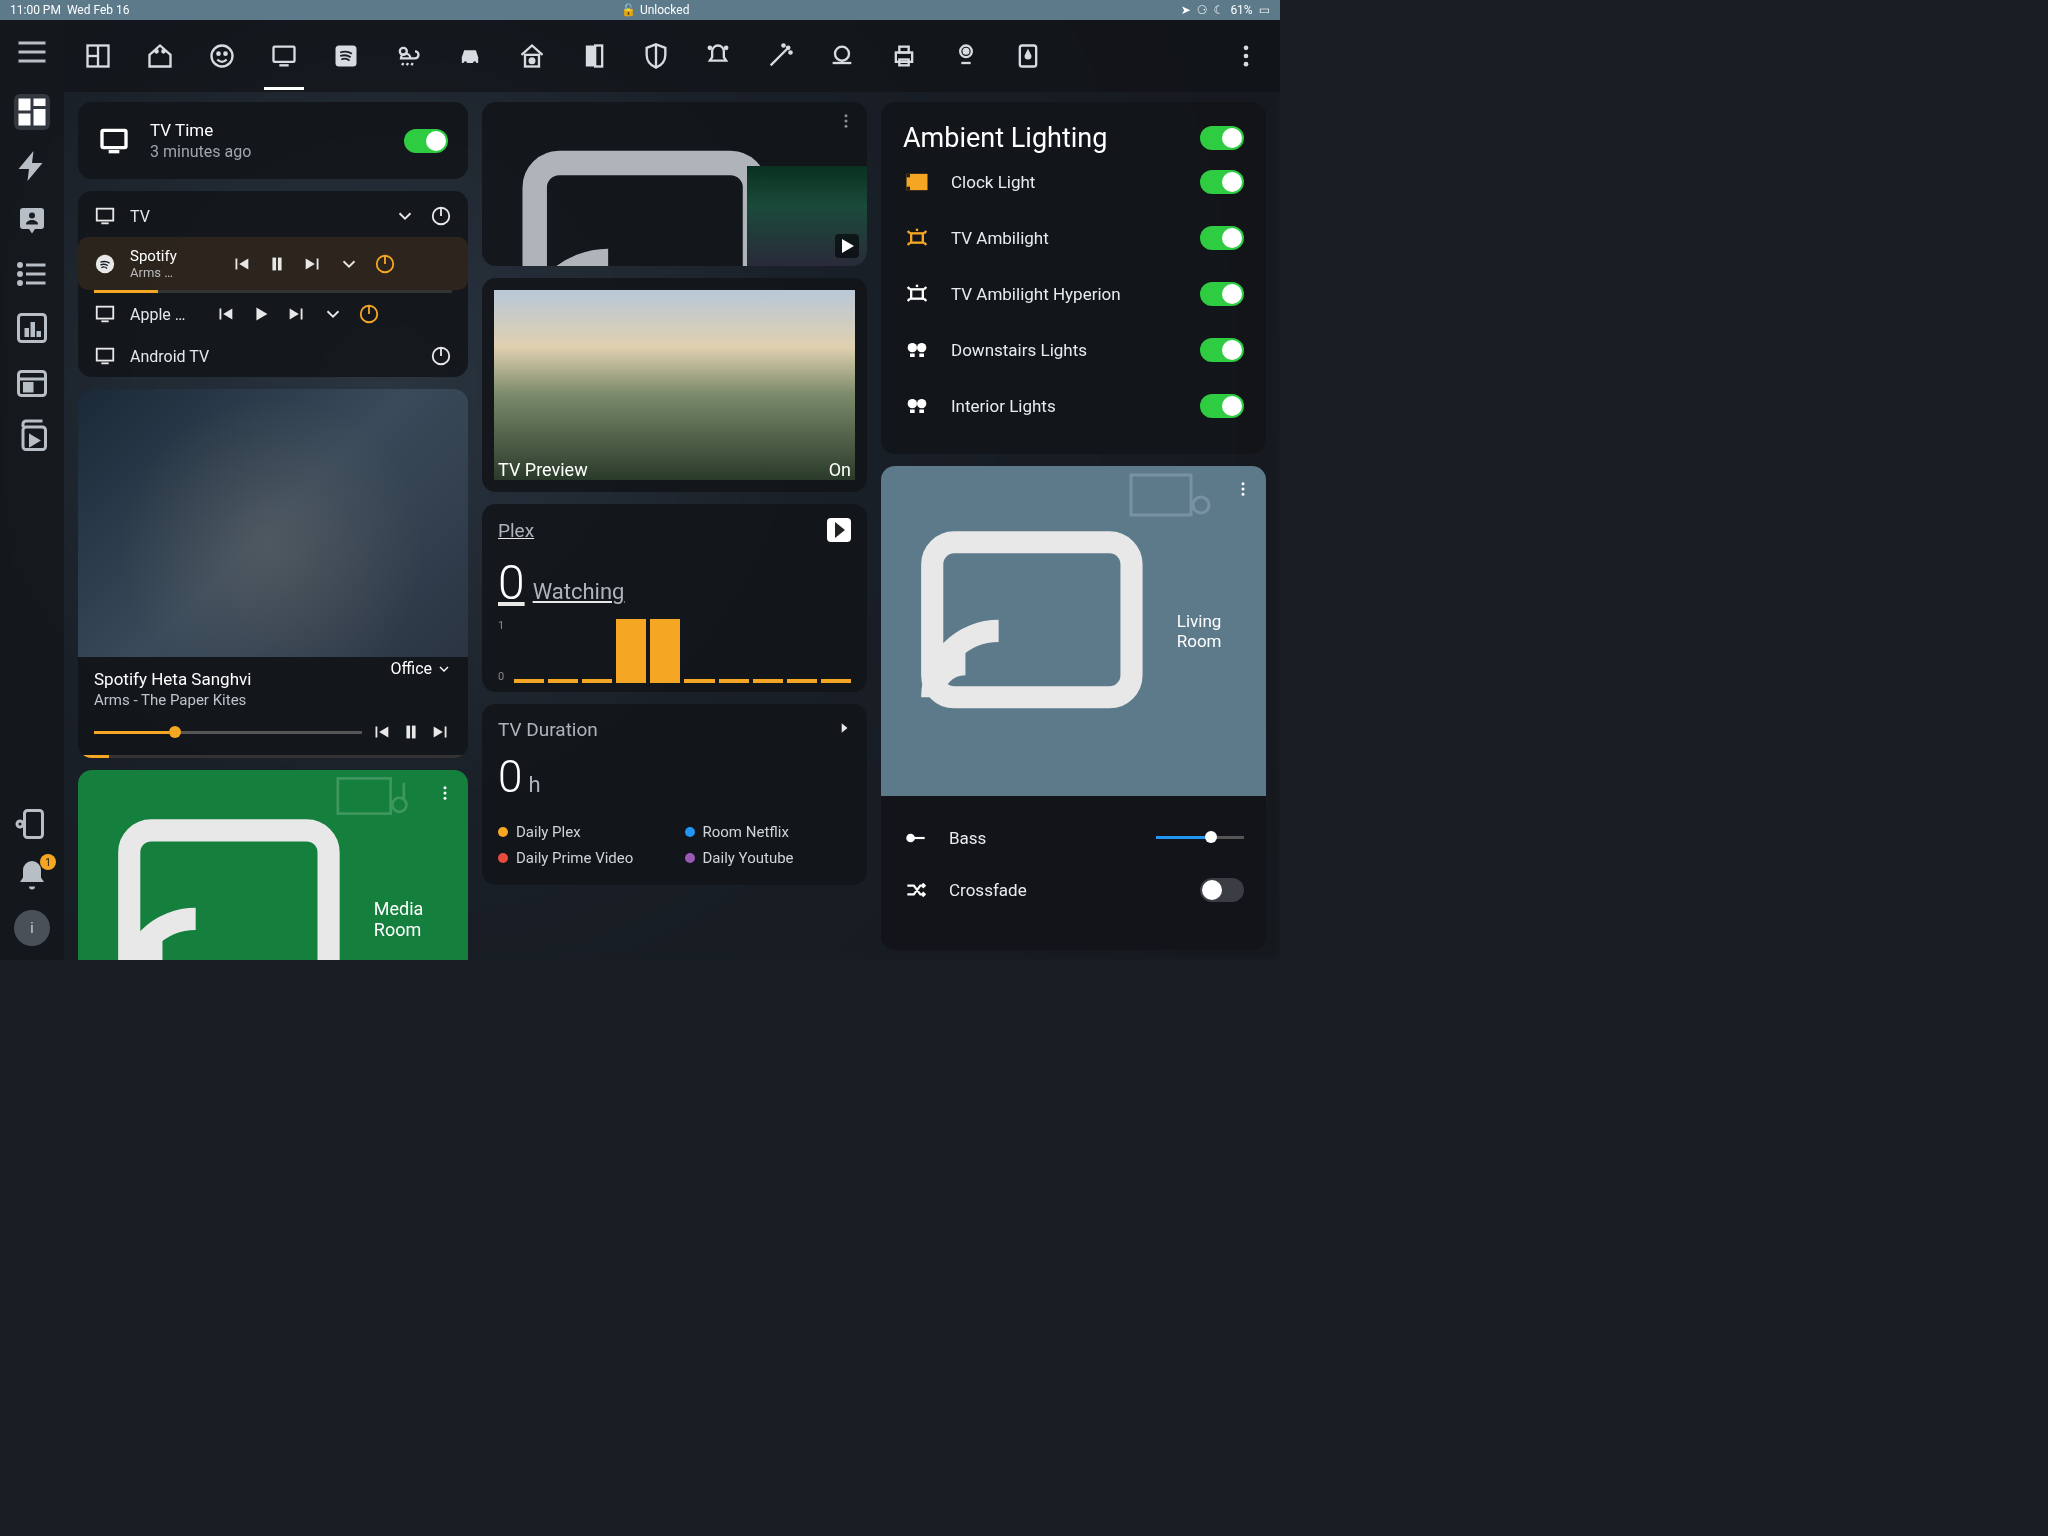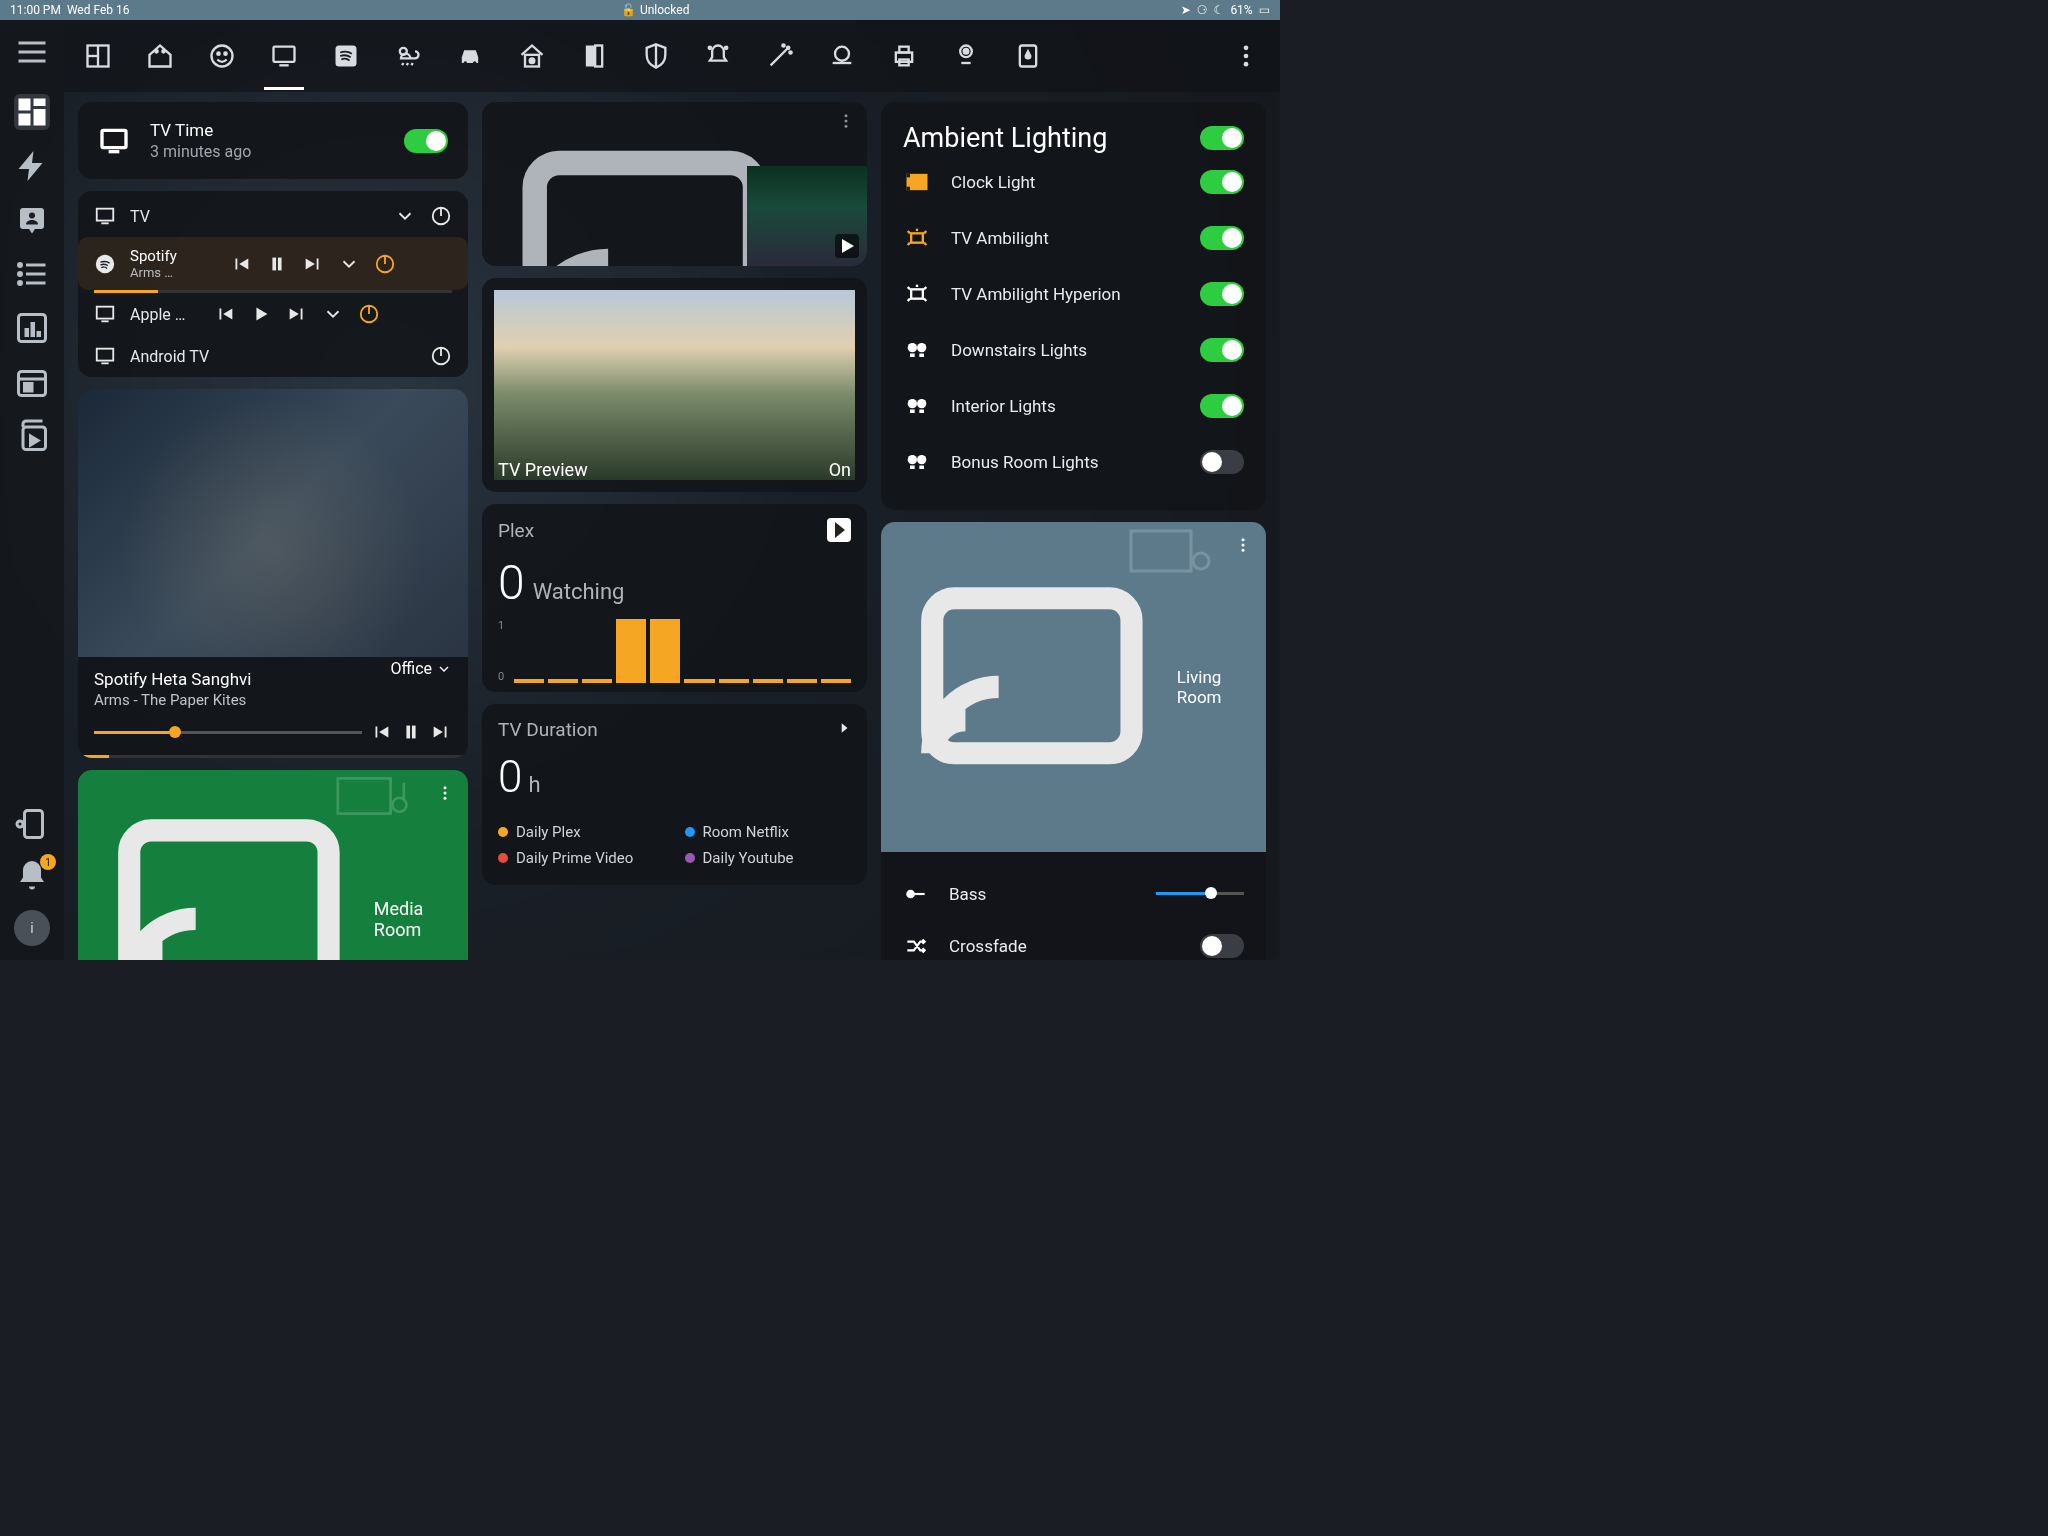--- a/index.html
+++ b/index.html
@@ -140,21 +140,21 @@
 .cast-card .hd{display:flex;align-items:center;gap:10px;color:#aeb4ba;font-size:15px;}
 .cast-card .more{position:absolute;top:10px;right:12px;color:#8a8f96;cursor:pointer;}
 .cast-card .thumb{position:absolute;right:0;bottom:0;width:120px;height:100px;background:linear-gradient(180deg,#0a3020,#1a4a3a 40%,#2a2a3a);border-radius:0 0 14px 0;}
 .cast-card .expand{position:absolute;right:8px;bottom:8px;width:24px;height:24px;background:rgba(0,0,0,0.6);border-radius:4px;display:flex;align-items:center;justify-content:center;color:#fff;}
 
 .tvprev{padding:12px;overflow:hidden;position:relative;height:214px;}
 .tvprev .img{height:100%;background:linear-gradient(180deg,#b8c8d8 0%,#e0d0b0 30%,#7a8a6a 55%,#2a3a2a 100%);}
 .tvprev .lbl-l{position:absolute;left:16px;bottom:12px;font-size:18px;color:#fff;}
 .tvprev .lbl-r{position:absolute;right:16px;bottom:12px;font-size:18px;color:#fff;}
 
-.plex{height:188px;}
+.plex{height:188px;text-decoration:underline;}
 .plex .hd{display:flex;justify-content:space-between;align-items:center;}
 .plex .hd .t{font-size:19px;color:#aeb4ba;}
 .plex .chev{width:24px;height:24px;background:#fff;border-radius:4px;display:flex;align-items:center;justify-content:center;color:#222;}
 .plex .big{display:flex;align-items:baseline;gap:8px;margin-top:12px;}
 .plex .big .n{font-size:48px;color:#fff;font-weight:300;}
 .plex .big .w{font-size:22px;color:#aeb4ba;}
 .plex .chart{margin-top:8px;display:flex;align-items:flex-end;gap:4px;height:64px;position:relative;padding-left:16px;}
 .plex .axis{position:absolute;left:0;top:0;bottom:0;display:flex;flex-direction:column;justify-content:space-between;font-size:11px;color:#888;}
 .plex .chart .b{flex:1;background:#f5a623;height:4px;}
 
@@ -739,34 +739,20 @@
                     <circle cx="16" cy="10" r="4"></circle>
                     <rect x="6" y="15" width="4" height="3"></rect>
                     <rect x="14" y="15" width="4" height="3"></rect>
                   </svg>
                 </div>
                 <span class="lbl">Interior Lights</span>
                 <div class="toggle on">
                   <div class="knob"></div>
                 </div>
               </div>
-              <div class="light-row">
-                <div class="ic" style="color:#ffffff">
-                  <svg viewBox="0 0 24 24" fill="currentColor">
-                    <circle cx="8" cy="10" r="4"></circle>
-                    <circle cx="16" cy="10" r="4"></circle>
-                    <rect x="6" y="15" width="4" height="3"></rect>
-                    <rect x="14" y="15" width="4" height="3"></rect>
-                  </svg>
-                </div>
-                <span class="lbl">Bonus Room Lights</span>
-                <div class="toggle off">
-                  <div class="knob"></div>
-                </div>
-              </div>
             </div>
         </div>
 
         <div>
           <div class="lroom-hdr">
             <svg width="22" height="22" viewBox="0 0 24 24" fill="none" stroke="currentColor" stroke-width="2">
                 <rect x="3" y="4" width="18" height="14" rx="2"></rect>
                 <path d="M3 18a6 6 0 016-6M3 18a3 3 0 013-3"></path>
               </svg>
             <span class="t">Living Room</span>

